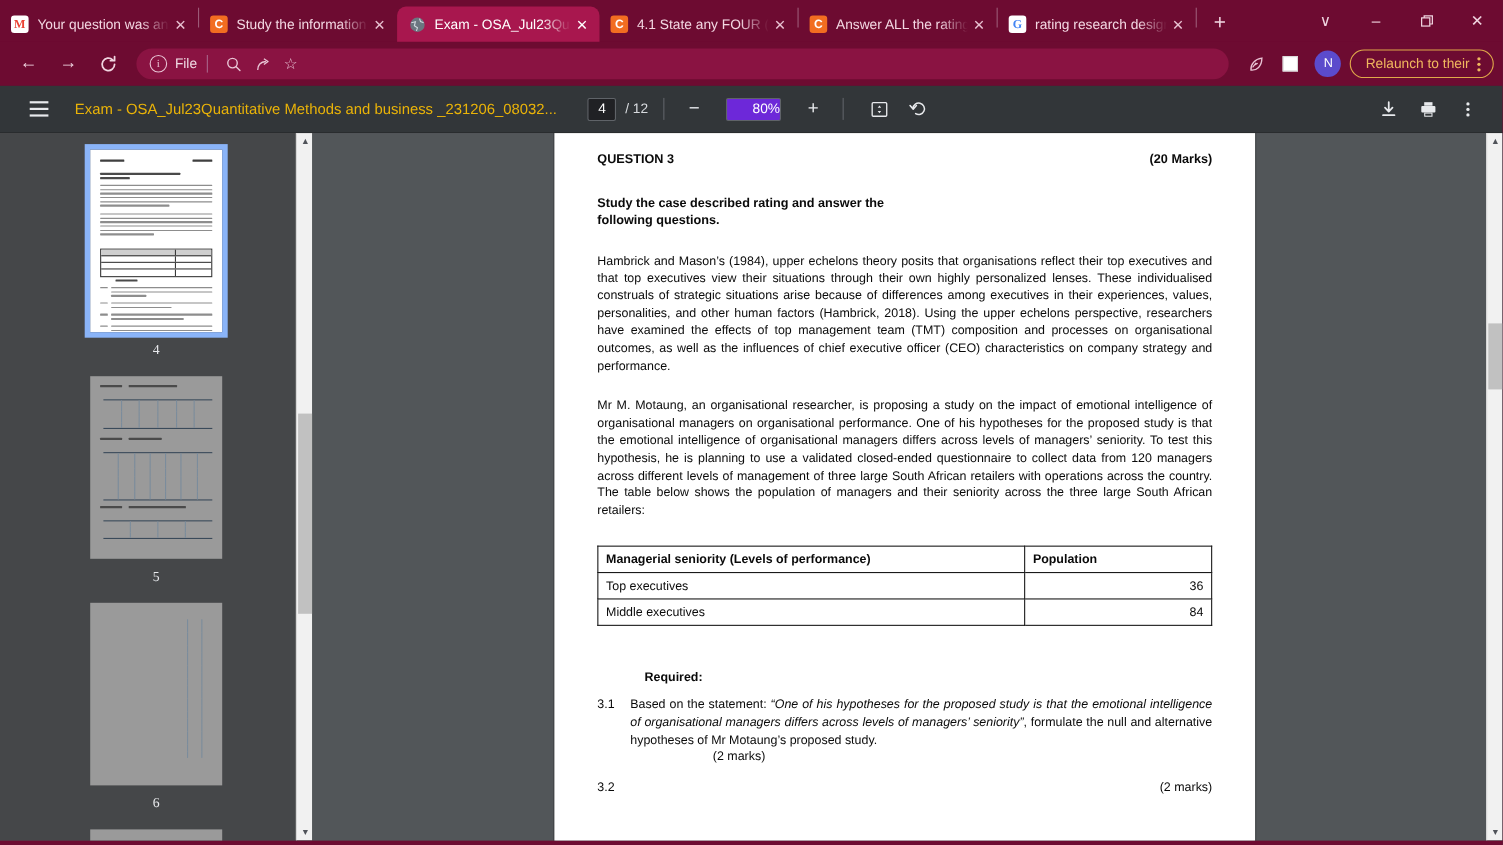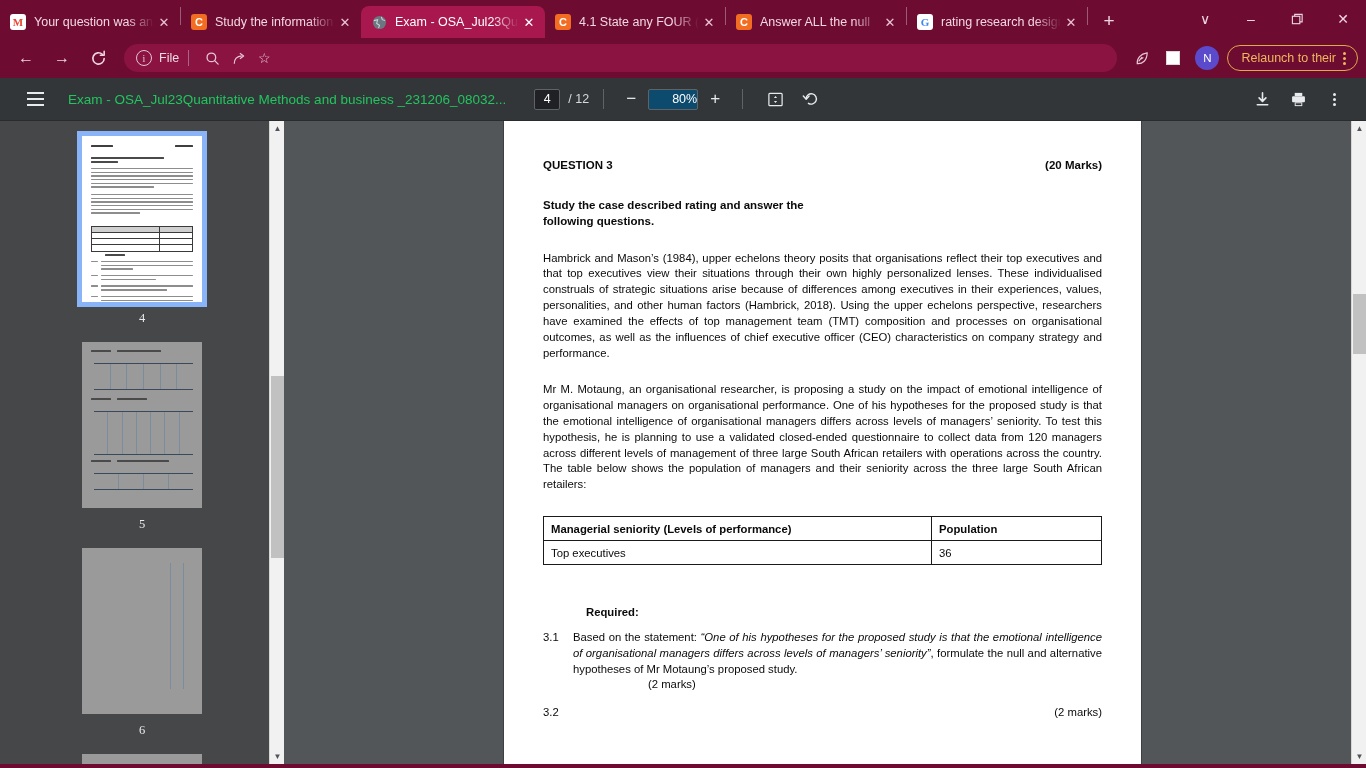--- a/index.html
+++ b/index.html
@@ -155,44 +155,44 @@
     color: #e8eaed;
     border-bottom: 1px solid #292c2e;
   }
   .hamburger {
     width: 38px; height: 38px; margin-left: 16px; flex: 0 0 38px;
     display: flex; flex-direction: column; justify-content: center;
     align-items: center; gap: 4px;
   }
   .hamburger i { width: 17px; height: 1.7px; background: #e8eaed; display: block; }
   .pdftitle {
-    font-size: 13.5px; color: #22c55e; margin-left: 14px;
+    font-size: 13.5px; color: #eab308; margin-left: 14px;
     white-space: nowrap; overflow: hidden;
     max-width: 460px;
   }
   .pdfcenter { display: flex; align-items: center; margin-left: 28px; }
   .pagebox {
     width: 26px; height: 21px;
     background: #202124; color: #fff;
     border: 1px solid #5f6368; border-radius: 2px;
     font-size: 12.5px; text-align: center; line-height: 19px;
   }
   .pagetot { font-size: 12.5px; color: #d7dade; margin-left: 8px; }
   .barsep { width: 1px; height: 20px; background: #5f6368; margin: 0 14px; }
   .zbtn {
     width: 26px; height: 26px;
     display: flex; align-items: center; justify-content: center;
     color: #e8eaed; font-size: 17px; font-weight: 300;
   }
   .zoomval {
     min-width: 46px; height: 21px;
-    background: #0c4a6e; color: #fff;
+    background: #6d28d9; color: #fff;
     border: 1px solid #5f6368; border-radius: 2px;
     font-size: 12.5px; text-align: center; line-height: 19px;
-    margin: 0 4px;
+    margin: 0 16px;
     padding-left: 23px;
   }
   .tbicon {
     width: 28px; height: 28px; margin: 0 4px;
     display: flex; align-items: center; justify-content: center;
     color: #e8eaed;
   }
   .pdfright { margin-left: auto; display: flex; align-items: center; padding-right: 14px; }
 
   
@@ -279,39 +279,39 @@
     left: 220px; top: 0;
     width: 637px; height: 700px;
     background: #ffffff;
     box-shadow: 0 0 0 1px rgba(0,0,0,.25);
   }
   .pagepad { padding: 18px 39px 0 39px; }
 
   .doc { font-family: "Liberation Sans", sans-serif; color: #0a0a0a; }
   .q-head { display: flex; justify-content: space-between; align-items: baseline; }
   .q-title { font-size: 11.5px; font-weight: bold; }
-  .q-marks { font-size: 11.5px; font-weight: bold; margin-top: 20px; }
+  .q-marks { font-size: 11.5px; font-weight: bold; }
   .q-instr { font-size: 11.5px; font-weight: bold; margin-top: 26px; line-height: 1.42; max-width: 300px;}
   .q-para {
     font-size: 11.3px; line-height: 1.40; margin-top: 21px;
     text-align: justify;
   }
   .q-para2 { margin-top: 21px; }
 
   table.poptable {
     width: 100%; border-collapse: collapse;
     margin-top: 23px; font-size: 11.3px;
   }
   table.poptable th, table.poptable td {
     border: 1px solid #1a1a1a;
     padding: 5px 7px;
     height: 24px;
   }
   table.poptable th { text-align: left; font-weight: bold; }
-  table.poptable td.num { text-align: left; width: 170px; }
+  table.poptable td.num { text-align: right; width: 170px; }
   table.poptable th.num { text-align: left; width: 170px; }
 
   .required {
     font-size: 11.3px; font-weight: bold;
     margin-top: 41px; margin-left: 30px; padding-left: 13px;
   }
   .qitem {
     display: flex; margin-top: 12px; font-size: 11.3px; line-height: 1.40;
   }
   .qnum { width: 30px; flex: 0 0 30px; }
@@ -357,21 +357,21 @@
 
   <div class="tab inactive">
     <span class="favicon fav-chegg">C</span>
     <span class="tlabel">4.1 State any FOUR (4</span>
     <span class="tclose">✕</span>
   </div>
   <div class="tabsep"></div>
 
   <div class="tab inactive">
     <span class="favicon fav-chegg">C</span>
-    <span class="tlabel">Answer ALL the null</span>
+    <span class="tlabel">Answer ALL the rating</span>
     <span class="tclose">✕</span>
   </div>
   <div class="tabsep"></div>
 
   <div class="tab inactive">
     <span class="favicon fav-google">G</span>
     <span class="tlabel">rating research design</span>
     <span class="tclose">✕</span>
   </div>
   <div class="tabsep"></div>
@@ -877,20 +877,24 @@
             <tr>
               <th>Managerial seniority (Levels of performance)</th>
               <th class="num">Population</th>
             </tr>
           </thead>
           <tbody>
             <tr>
               <td>Top executives</td>
               <td class="num">36</td>
             </tr>
+            <tr>
+              <td>Middle executives</td>
+              <td class="num">84</td>
+            </tr>
           </tbody>
         </table>
 
         <div class="required">Required:</div>
 
         <div class="qitem">
           <div class="qnum">3.1</div>
           <div class="qbody">
             <span>Based on the statement:</span>
             <i>“One of his hypotheses for the proposed study is that the emotional intelligence of organisational managers differs across levels of managers’ seniority”</i><span>, formulate the null and alternative hypotheses of Mr Motaung’s proposed study.</span>

